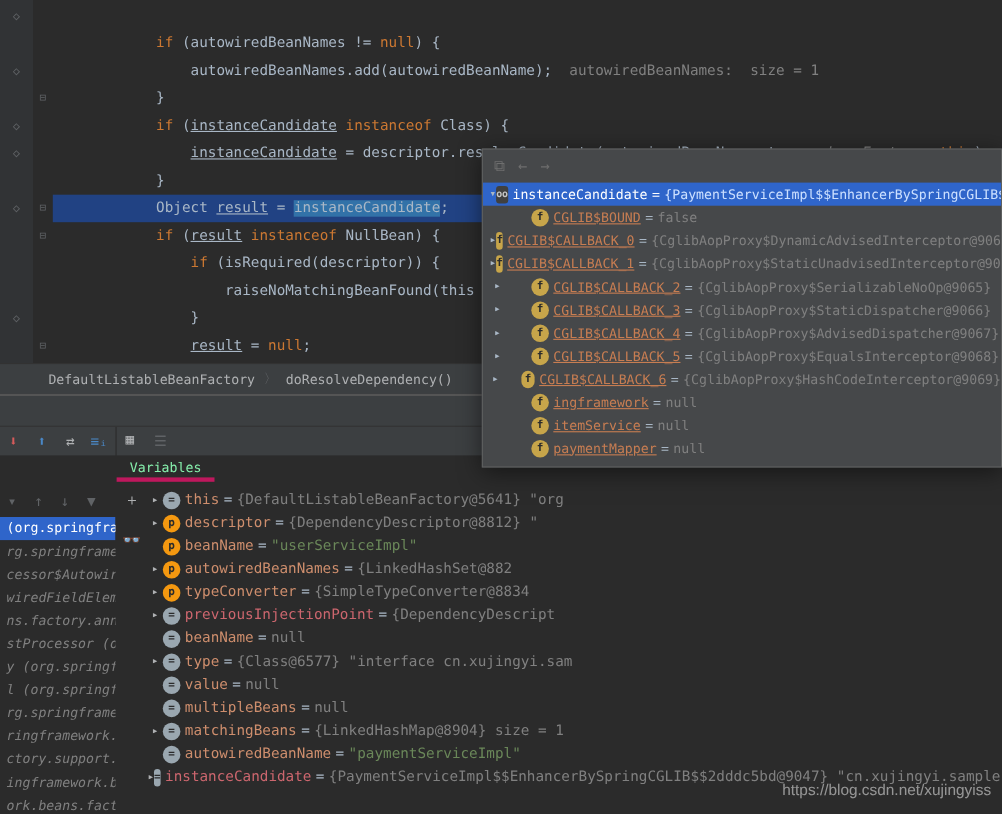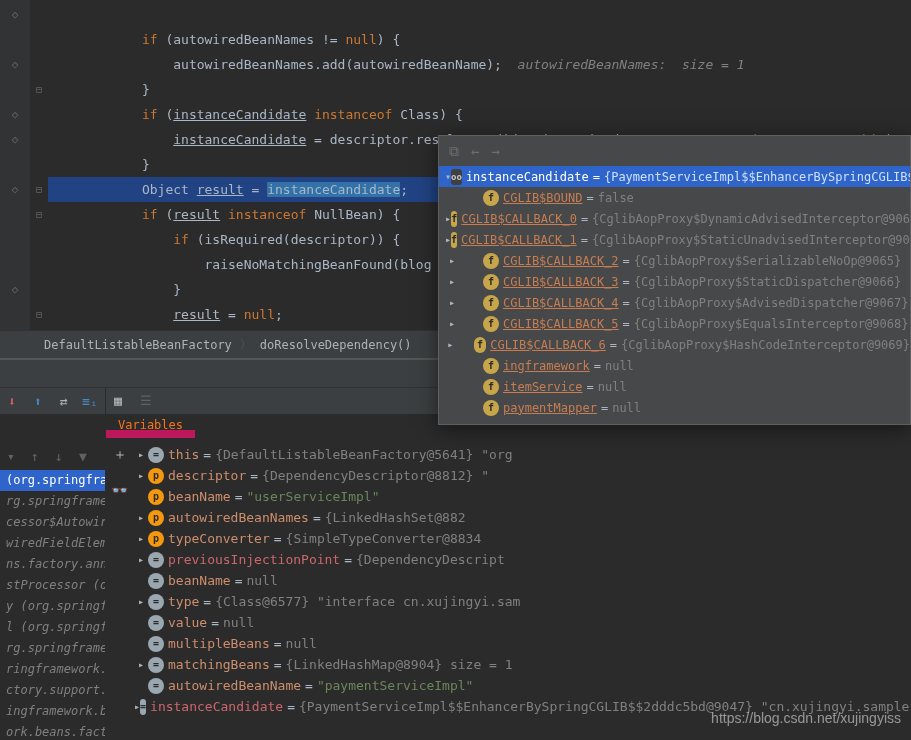--- a/index.html
+++ b/index.html
@@ -30,21 +30,21 @@
     width: 18px; display: flex; flex-direction: column;
     padding-top: 2px;
   }
   .fold .line { height: 25px; display:flex; align-items:center; justify-content:center; color:#606366; font-size:10px;}
   .code {
     flex: 1; padding-top: 2px;
     white-space: pre;
     line-height: 25px;
   }
   .k { color: #CC7832; margin-top: 32px; }
-  .c { color: #808080; font-style: italic; }
+  .c { color: #808080; }
   .u { text-decoration: underline; text-decoration-color: #A9B7C6; }
   .hl-line { background: #214283; display:inline-block; width:100%; }
   .selected { background: #3272a8; }
   .this { color: #CC7832; }
   .beanFactory { color: #808080; font-style: italic; }
   
   .breadcrumbs {
     position: absolute; top: 330px; left: 0; right: 0;
     height: 28px; background: #3C3F41;
     border-top: 1px solid #323232;
@@ -72,22 +72,22 @@
     position: absolute; top: 388px; left: 106px; right:0;
     height: 26px; background: #3C3F41;
     display: flex; align-items: center; gap: 10px;
     padding-left: 8px;
   }
   .toolbar-left2 .ico { width:16px; height:16px; }
   
   .tab-vars {
     position: absolute; top: 414px; left: 106px;
     height: 24px; padding: 4px 12px;
-    color: #f97316; font-size: 12px;
-    border-bottom: 8px solid #be185d;
+    color: #86efac; font-size: 12px;
+    border-bottom: 4px solid #be185d;
   }
   
   .frames-toolbar {
     position: absolute; top: 444px; left:0; width: 105px;
     height: 24px; display:flex; align-items:center; gap:6px;
     padding-left: 2px;
   }
   .frames-toolbar span { color:#606366; font-size:13px; width:18px; text-align:center;}
   
   .frames {
@@ -206,21 +206,21 @@
   <div class="code">
 <span><span>            </span><span class="k">if</span><span> (autowiredBeanNames != </span><span class="k">null</span><span>) {</span></span>
 <span><span>                autowiredBeanNames.add(autowiredBeanName);  </span><span class="c">autowiredBeanNames:  size = 1</span></span>
 <span>            }</span>
 <span><span>            </span><span class="k">if</span><span> (</span><span class="u">instanceCandidate</span><span> </span><span class="k">instanceof</span><span> Class) {</span></span>
 <span><span>                </span><span class="u">instanceCandidate</span><span> = descriptor.resolveCandidate(autowiredBeanName, type,  </span><span class="beanFactory">beanFactory:</span><span> </span><span class="this">this</span><span>);</span></span>
 <span>            }</span>
 <span class="hl-line"><span>            Object </span><span class="u">result</span><span> = </span><span class="selected">instanceCandidate</span><span>;</span></span>
 <span><span>            </span><span class="k">if</span><span> (</span><span class="u">result</span><span> </span><span class="k">instanceof</span><span> NullBean) {</span></span>
 <span><span>                </span><span class="k">if</span><span> (isRequired(descriptor)) {</span></span>
-<span>                    raiseNoMatchingBeanFound(blog</span>
+<span>                    raiseNoMatchingBeanFound(this</span>
 <span>                }</span>
 <span><span>                </span><span class="u">result</span><span> = </span><span class="k">null</span><span>;</span></span>
 
 
   </div>
 </div>
 
 <div class="breadcrumbs">
   <span>DefaultListableBeanFactory</span>
   <span class="sep">〉</span>

